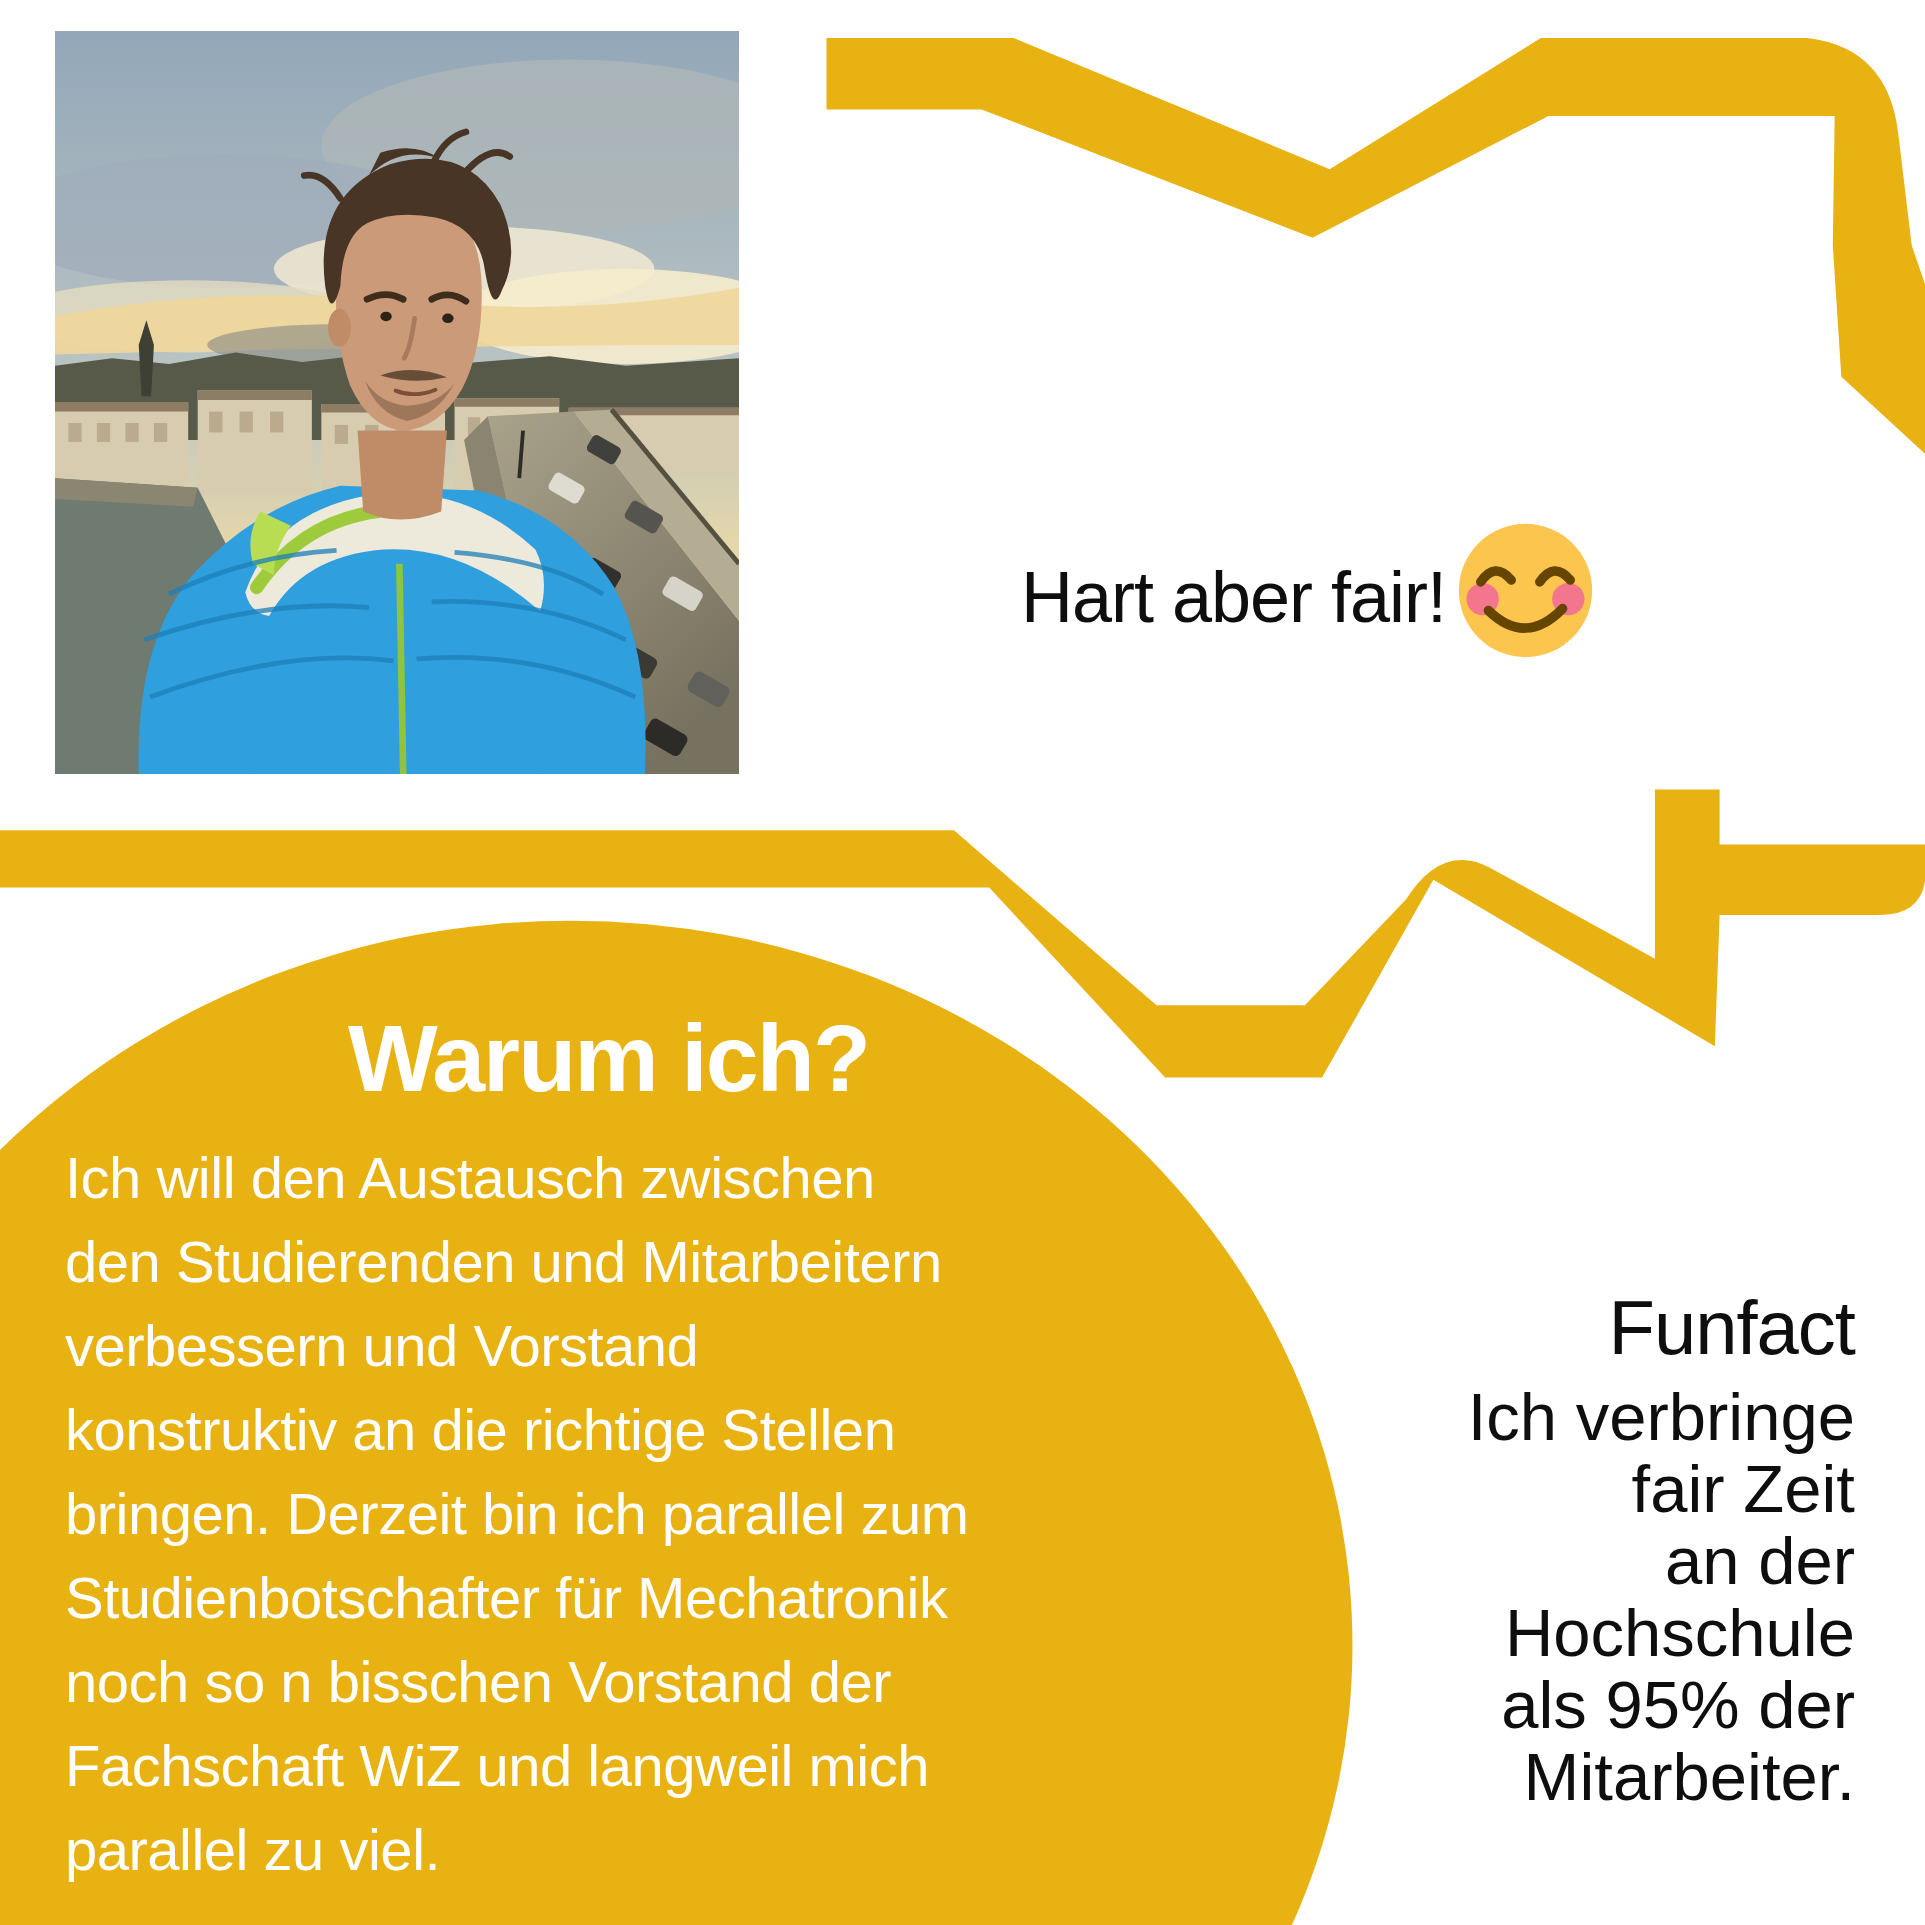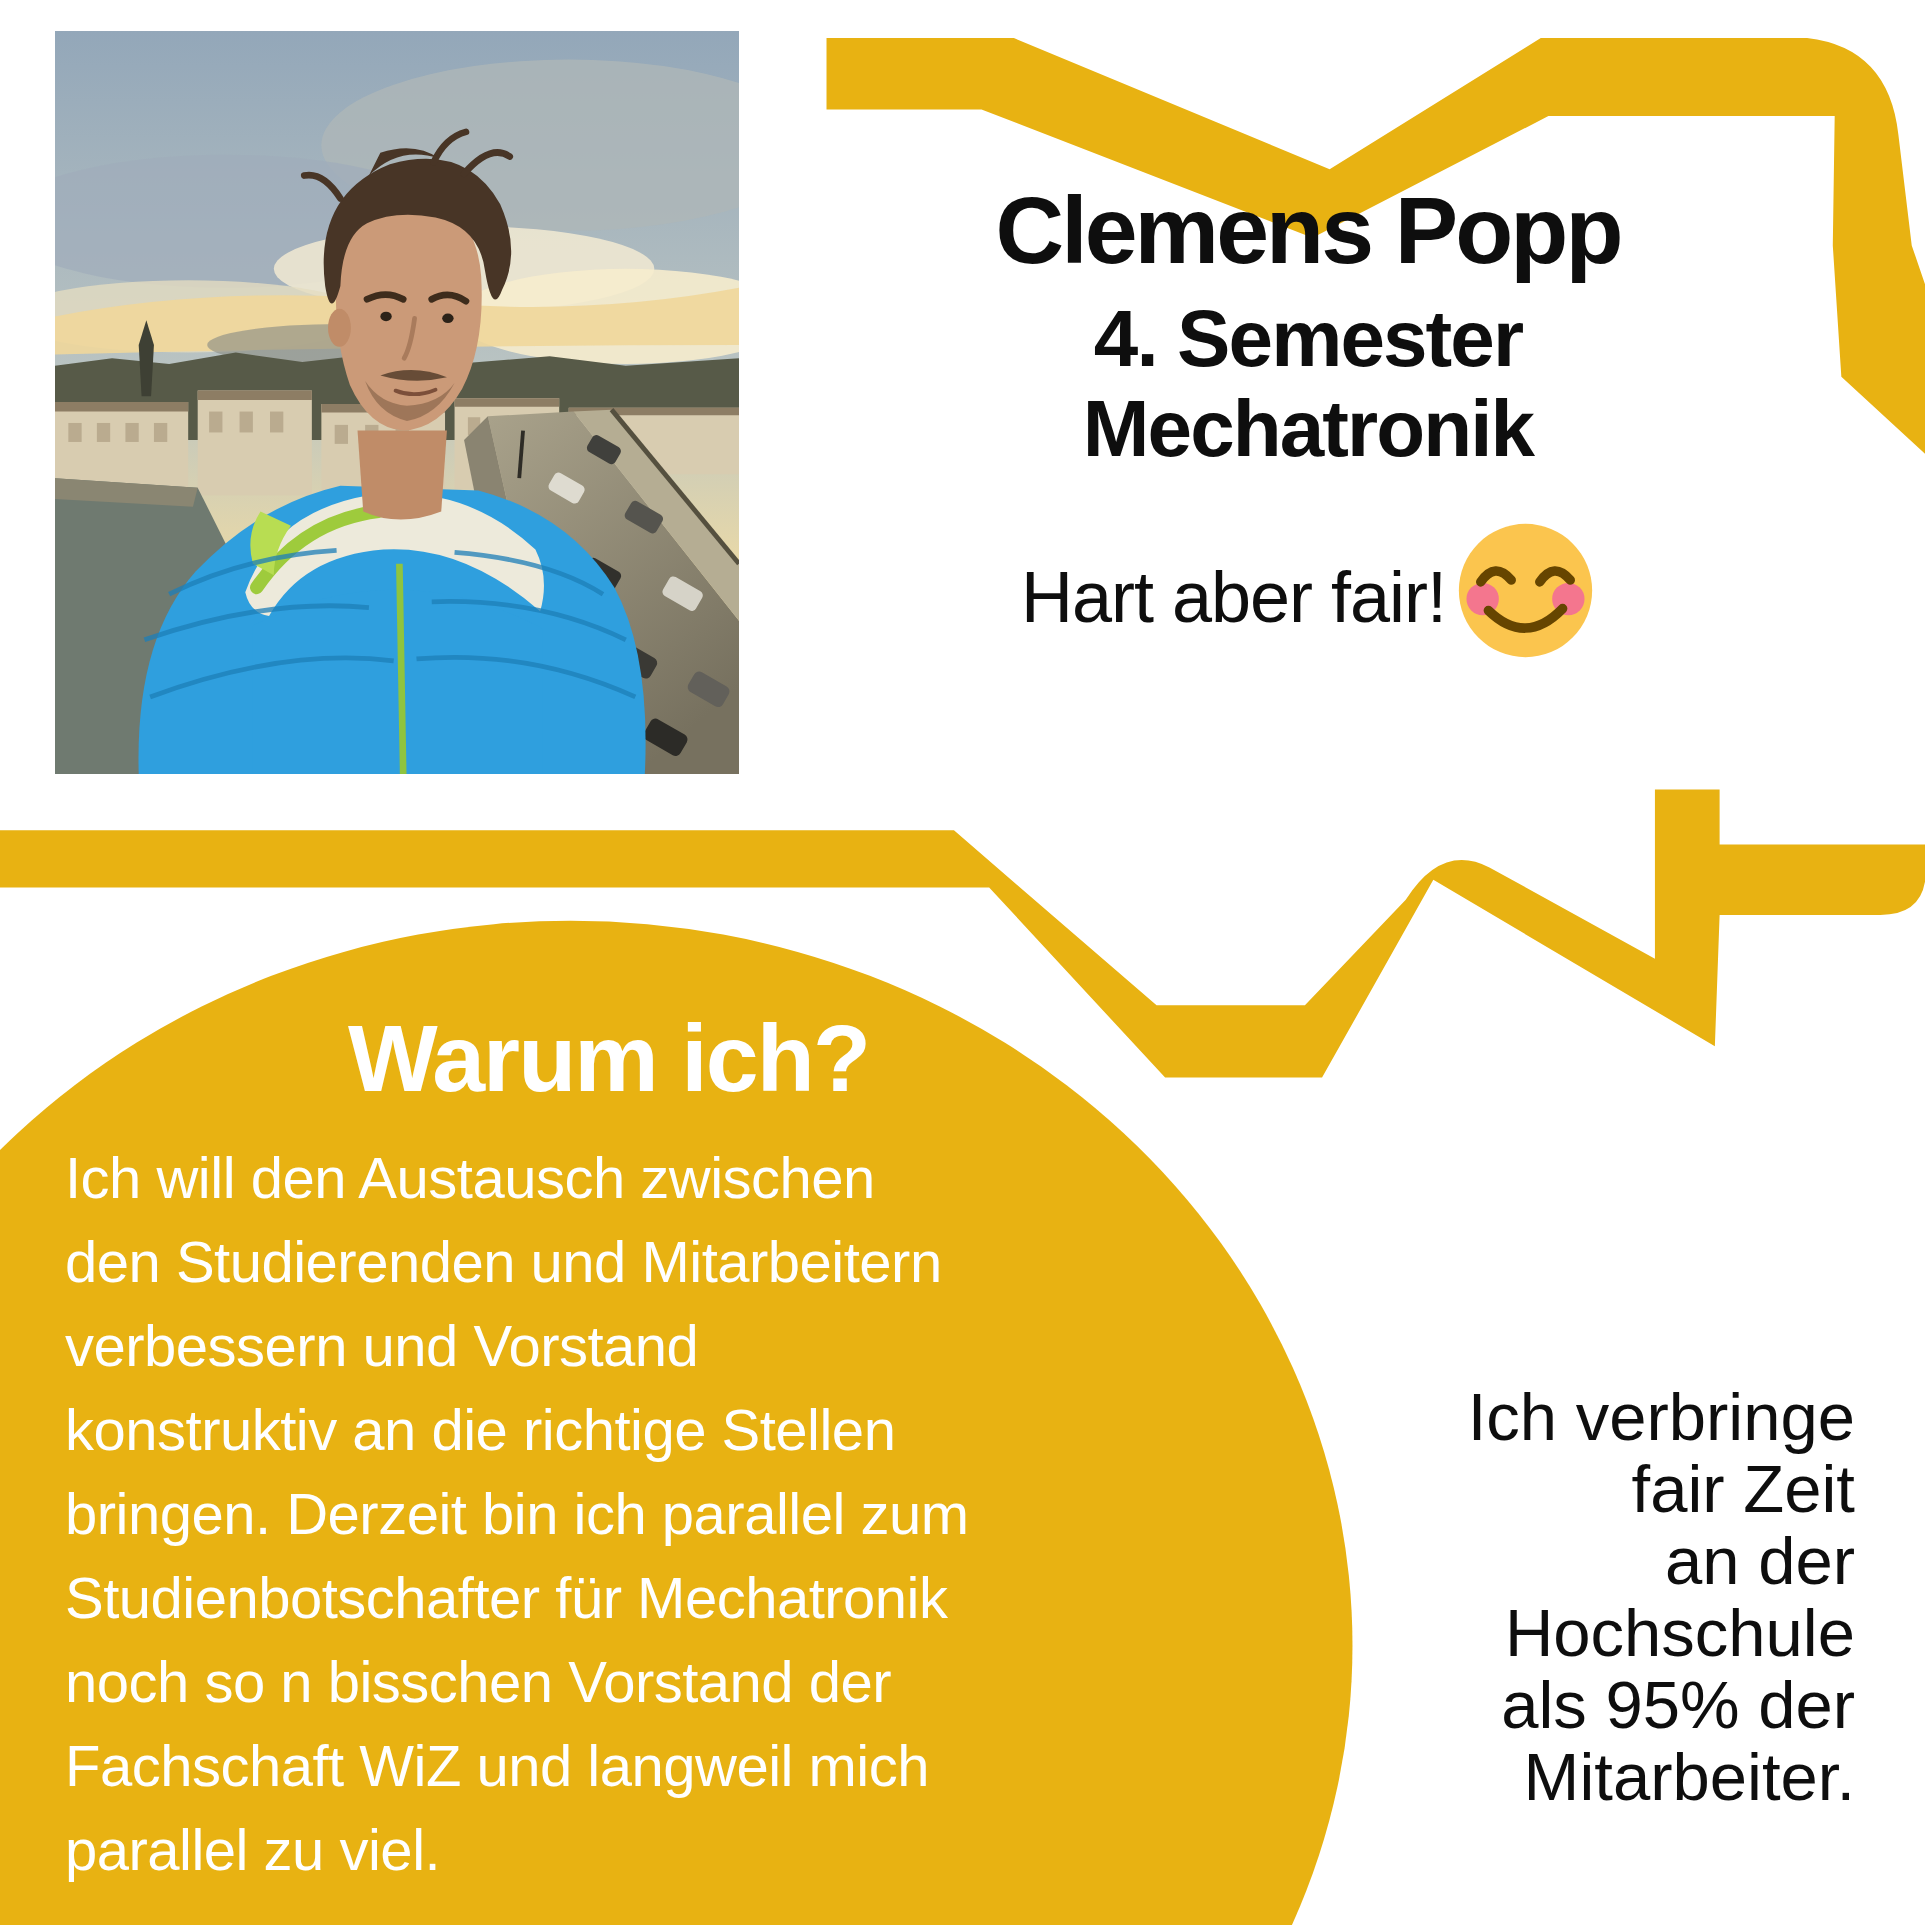--- a/index.html
+++ b/index.html
@@ -160,25 +160,20 @@
       </g>
     </g>
   </svg>
 
   <svg class="abs ribbons" viewBox="0 0 2025 2025" aria-hidden="true">
     <path fill="#E8B212" d="M869,40 L1066,40 L1398,178 L1620,40 L1900,40 Q1986,50 1996,142 L2010,258 L2025,302 L2025,478 L1936,396 L1927,258 L1929,122 L1628,122 L1380,250 L1032,115 L869,115 Z"></path>
     <path fill="#E8B212" d="M0,873 L1003,873 L1216,1057 L1372,1057 L1478,946 Q1516,886 1566,912 L1740,1008 L1740,830 L1808,830 L1808,888 L2025,888 L2025,914 Q2025,962 1977,962 L1808,962 L1803,1100 L1507,925 L1390,1133 L1225,1133 L1040,933 L0,933 Z"></path>
     <ellipse fill="#E8B212" cx="600" cy="1730" rx="822" ry="762"></ellipse>
   </svg>
 
-  <div class="abs name-block">
-    <div class="name">Clemens Popp</div>
-    <div class="semester">4. Semester</div>
-    <div class="program">Mechatronik</div>
-  </div>
 
   <div class="abs quote-row">
     <span class="quote-text">Hart aber fair!</span>
     <svg class="emoji" viewBox="0 0 146 146" aria-hidden="true">
       <circle cx="73" cy="73" r="70" fill="#FBC54E"></circle>
       <circle cx="28" cy="82" r="17" fill="#F4768E"></circle>
       <circle cx="118" cy="82" r="17" fill="#F4768E"></circle>
       <path d="M26,64 Q41,42 58,62" stroke="#664500" stroke-width="10" fill="none" stroke-linecap="round"></path>
       <path d="M88,64 Q103,42 120,62" stroke="#664500" stroke-width="10" fill="none" stroke-linecap="round"></path>
       <path d="M34,94 Q73,132 112,92" stroke="#664500" stroke-width="10" fill="none" stroke-linecap="round"></path>
@@ -191,20 +186,21 @@
     <div>den Studierenden und Mitarbeitern</div>
     <div>verbessern und Vorstand</div>
     <div>konstruktiv an die richtige Stellen</div>
     <div>bringen. Derzeit bin ich parallel zum</div>
     <div>Studienbotschafter für Mechatronik</div>
     <div>noch so n bisschen Vorstand der</div>
     <div>Fachschaft WiZ und langweil mich</div>
     <div>parallel zu viel.</div>
   </div>
 
+  <div class="abs funfact-heading">Funfact</div>
   <div class="abs funfact-text">
     <div>Ich verbringe</div>
     <div>fair Zeit</div>
     <div>an der</div>
     <div>Hochschule</div>
     <div>als 95% der</div>
     <div>Mitarbeiter.</div>
   </div>
 
 </div>

